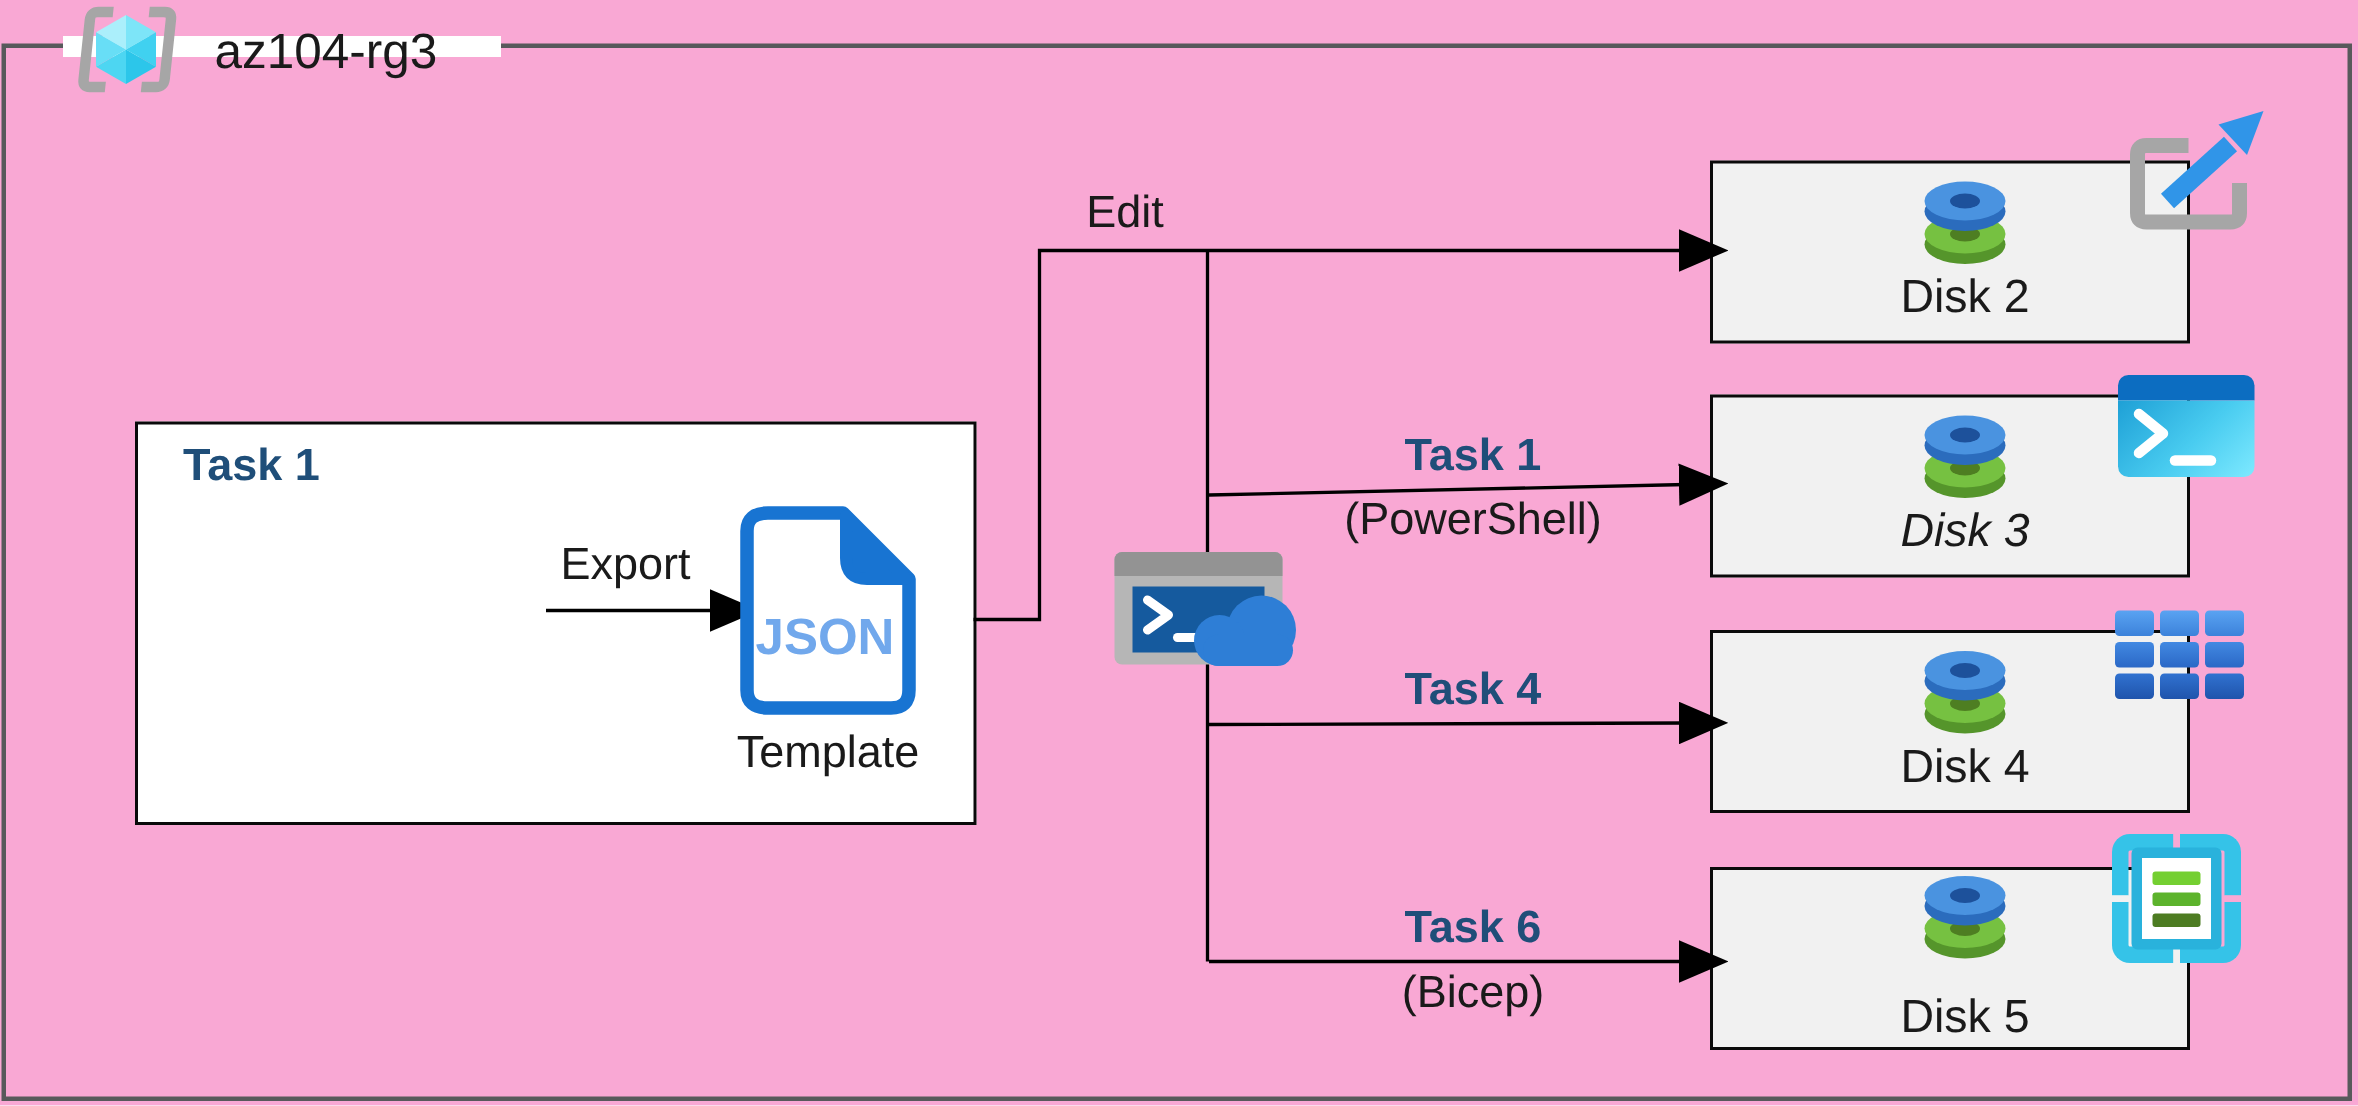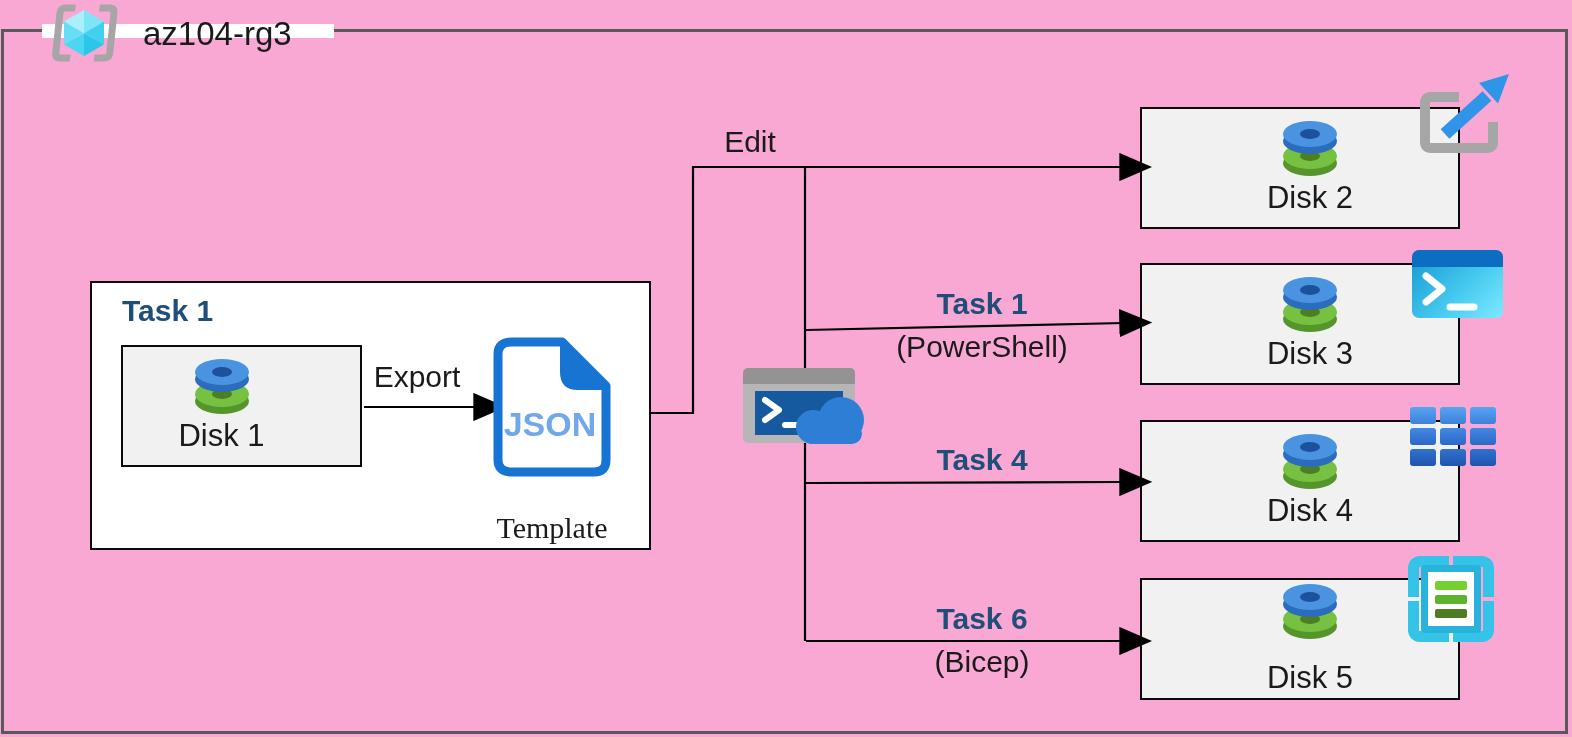--- a/index.html
+++ b/index.html
@@ -21,37 +21,37 @@
             border:2px solid #0a0a0a;z-index:1;display:flex;flex-direction:column;
             align-items:center;justify-content:center;gap:3px;box-sizing:border-box;padding-left:20px;}
   .disk-label{font-size:31px;line-height:34px;}
 
   #task1-box{left:90px;top:281px;width:557px;height:265px;}
   #task1-title{position:absolute;left:122px;top:294px;font-size:30px;font-weight:bold;color:#1F4E79;z-index:3;}
   #disk1-box{position:absolute;left:121px;top:345px;width:241px;height:122px;background:#f1f1f1;
              border:2px solid #0a0a0a;z-index:2;display:flex;flex-direction:column;align-items:center;
              justify-content:center;gap:3px;box-sizing:border-box;padding-right:40px;}
 
-  #box2{top:107px;} #box3{top:263px;} #box4{top:420px;} #box5{top:578px;gap:20px;}
+  #box2{top:107px;} #box3{top:263px;font-style:italic;} #box4{top:420px;} #box5{top:578px;gap:20px;}
 
   
   .disk-icon{position:relative;width:54px;height:57px;flex:0 0 auto;}
   .tor{position:absolute;border-radius:50%;width:54px;height:26px;left:0;}
   .tor.gs{top:29px;background:#55952b;}
   .tor.gt{top:22px;background:#76c141;}
   .tor.gh{top:30px;left:17px;width:20px;height:10px;background:#4e7e22;}
   .tor.bs{top:7px;background:#2b6cbd;}
   .tor.bt{top:0;background:#4a93e0;}
   .tor.bh{top:8px;left:17px;width:20px;height:10px;background:#1d519b;}
 
   
   .float-label{position:absolute;font-size:30px;text-align:center;z-index:3;}
   #export-label{left:350px;top:360px;width:134px;}
   #edit-label{left:700px;top:125px;width:100px;}
-  #template-label{left:452px;top:511px;width:200px;font-family:Liberation Serif, serif;}
+  #template-label{left:452px;top:485px;width:200px;}
 
   .task-label{position:absolute;left:832px;width:300px;text-align:center;z-index:3;}
   .task-label .t-title{font-size:30px;font-weight:bold;color:#1F4E79;line-height:32px;}
   .task-label .t-method{font-size:30px;line-height:34px;margin-top:10px;}
   #tl2{top:129px;} #tl3{top:288px;} #tl4{top:444px;} #tl5{top:603px;}
 
   
   #json-icon{position:absolute;left:492px;top:336px;z-index:3;}
 
   
@@ -133,31 +133,20 @@
       <path d="M805,168 V641"></path>
       <path d="M806,330 L1124,323" marker-end="url(#ah)"></path>
       <path d="M806,483 L1124,482" marker-end="url(#ah)"></path>
       <path d="M806,641 H1124" marker-end="url(#ah)"></path>
     </g>
   </svg>
 
   <div id="task1-box" class="frame-box"></div>
   <div id="task1-title">Task 1</div>
 
-  <div id="disk1-box">
-    <div class="disk-icon">
-      <i class="tor gs"></i>
-        <i class="tor gt"></i>
-        <i class="tor gh"></i>
-      <i class="tor bs"></i>
-        <i class="tor bt"></i>
-        <i class="tor bh"></i>
-    </div>
-    <div class="disk-label">Disk 1</div>
-  </div>
 
   <div id="export-label" class="float-label">Export</div>
 
   <svg id="json-icon" width="120" height="142" viewBox="0 0 120 142">
     <path d="M20,6 H70 L114,50 V124 Q114,136 102,136 H20 Q6,136 6,124 V18 Q6,6 20,6 Z" fill="#fff" stroke="#1874d2" stroke-width="9" stroke-linejoin="round"></path>
     <path d="M72,8 V36 Q72,50 86,50 H112 Z" fill="#1874d2" stroke="#1874d2" stroke-width="8" stroke-linejoin="round"></path>
     <text x="58" y="100" text-anchor="middle" font-family="Liberation Sans, sans-serif" font-size="34" font-weight="bold" fill="#71a8ec">JSON</text>
   </svg>
   <div id="template-label" class="float-label">Template</div>
 

